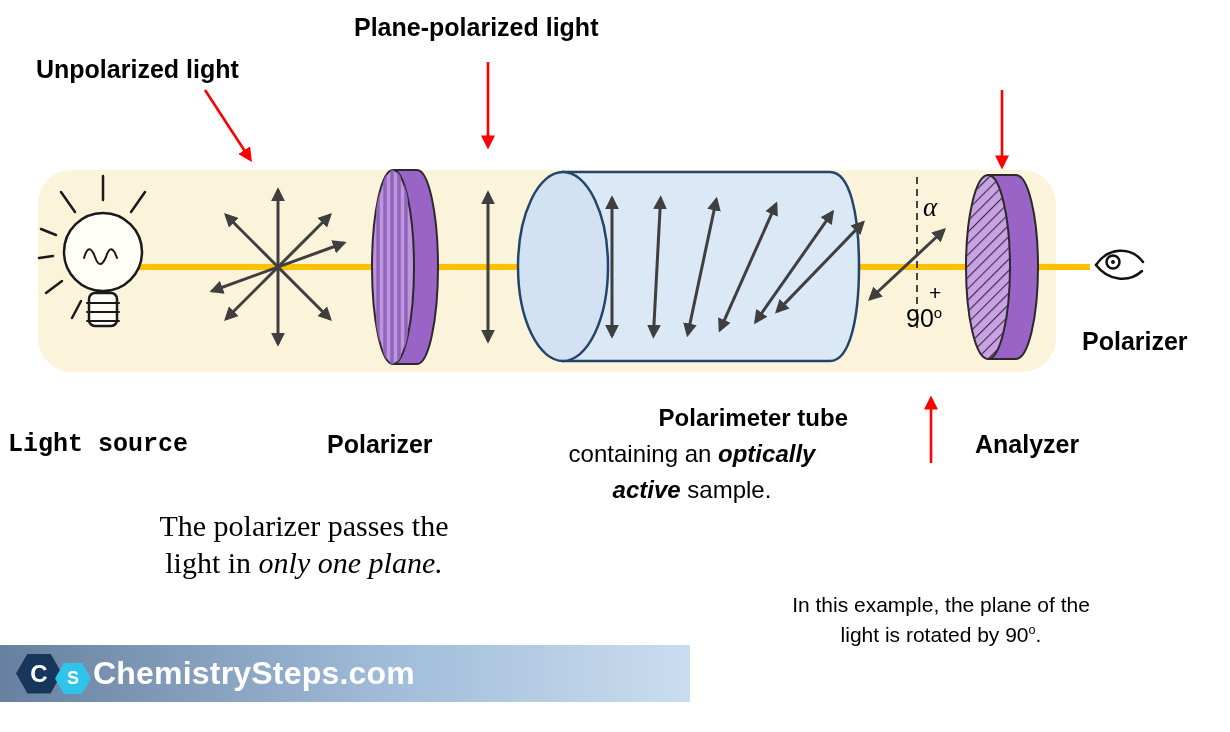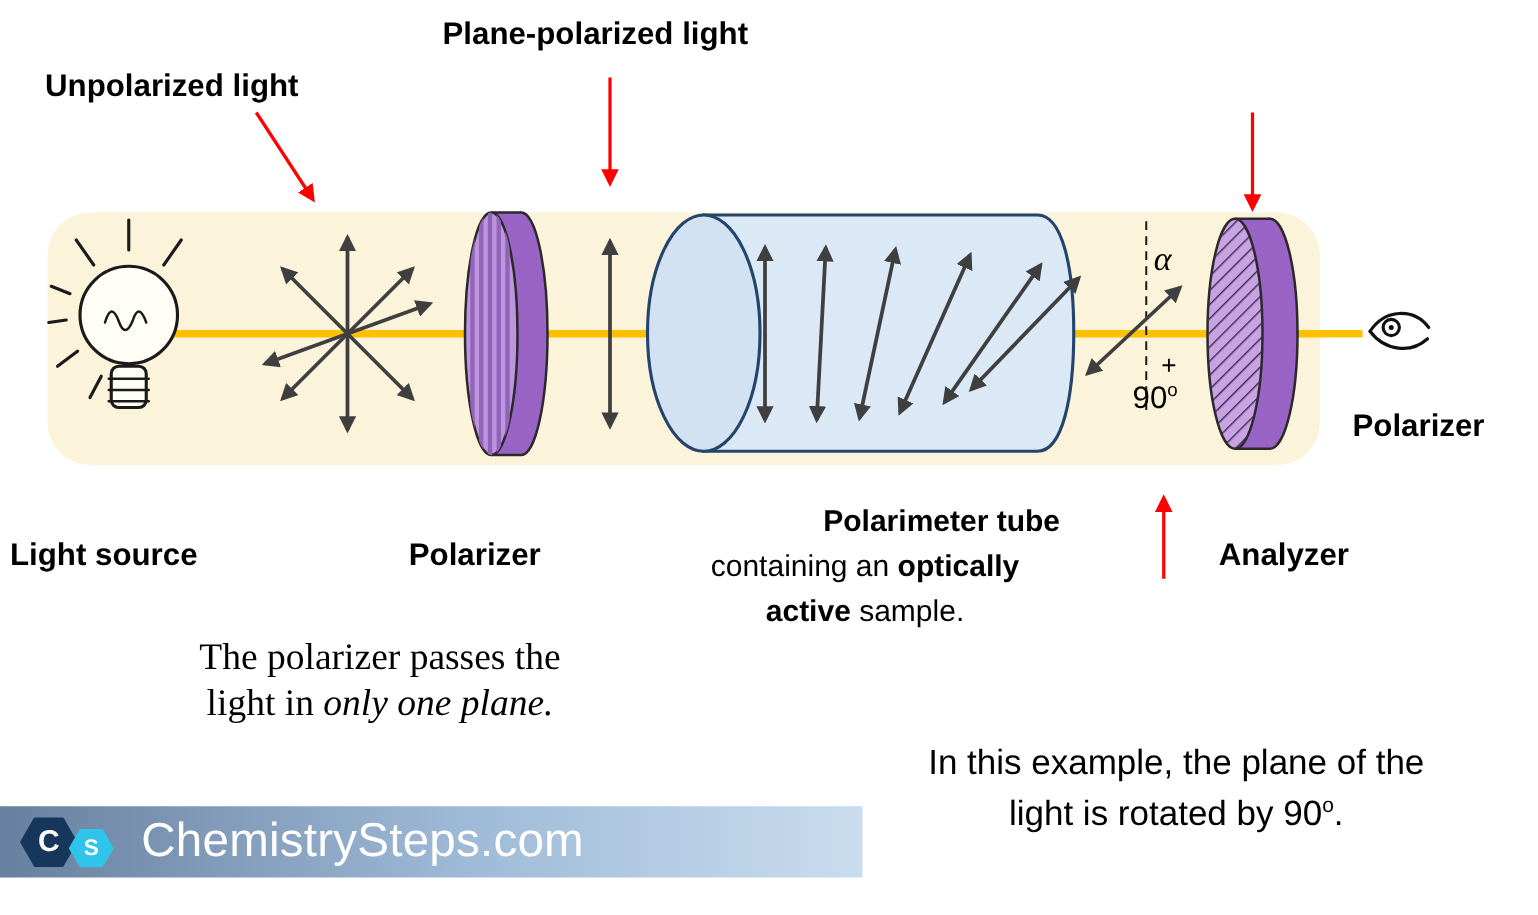--- a/index.html
+++ b/index.html
@@ -5,37 +5,37 @@
   html,body{margin:0;padding:0;}
   body{background:#ffffff;font-family:"Liberation Sans",sans-serif;}
   .stage{position:relative;width:1230px;height:732px;background:#ffffff;overflow:hidden;}
   .art{position:absolute;left:0;top:0;}
   .txt{position:absolute;color:#000;}
   .lbl{font-weight:700;font-size:25px;white-space:nowrap;text-align:center;}
   .note{font-size:24px;line-height:1.33;}
   .center{text-align:center;}
   .serif-note{font-family:"Liberation Serif",serif;font-size:30px;line-height:1.22;}
   .bold{font-weight:700;text-align:right;}
-  .bi{font-weight:700;}
+  .bi{font-weight:700;font-style:italic;}
   .it{font-style:italic;}
   sup{font-size:60%;line-height:0;vertical-align:super;}
   .alpha{font-family:"Liberation Serif",serif;font-style:italic;font-size:27px;}
   .plus{font-size:21px;}
   .angle{font-size:25px;white-space:nowrap;}
   .poltube{font-size:24px;line-height:1.5;}
-  .rotnote{font-size:28px;line-height:1.45;}
+  .rotnote{font-size:21px;line-height:1.45;}
   .banner{position:absolute;left:0;top:645px;width:690px;height:57px;
           background:linear-gradient(90deg,#68809F 0%,#9FBBD8 55%,#CADDEF 100%);
           display:flex;align-items:center;padding-left:16px;box-sizing:border-box;}
   .logo{display:flex;align-items:center;}
   .hex{clip-path:polygon(25% 0,75% 0,100% 50%,75% 100%,25% 100%,0 50%);
        display:flex;align-items:center;justify-content:center;color:#fff;font-weight:700;}
   .hex-c{width:46px;height:40px;background:#16365C;font-size:24px;}
   .hex-s{width:36px;height:31px;background:#2FC5EA;font-size:18px;margin-left:-7px;margin-top:10px;}
-  .brand{color:#ffffff;font-weight:400;font-size:38px;margin-left:22px;letter-spacing:.2px;white-space:nowrap;}
+  .brand{color:#ffffff;font-weight:700;font-size:32px;margin-left:2px;letter-spacing:.2px;white-space:nowrap;}
 </style>
 </head>
 <body>
 
 <div class="stage">
 
   <svg class="art" width="1230" height="732" viewBox="0 0 1230 732">
     <defs>
       <marker id="ahg" viewBox="0 0 10 10" refX="8" refY="5" markerWidth="4.6" markerHeight="4.6" orient="auto-start-reverse">
         <path d="M0 0 L10 5 L0 10 Z" fill="#3F3F3F"></path>
@@ -138,21 +138,21 @@
       <line x1="205" y1="90" x2="250" y2="159" marker-end="url(#ahr)"></line>
       <line x1="488" y1="62" x2="488" y2="146" marker-end="url(#ahr)"></line>
       <line x1="1002" y1="90" x2="1002" y2="166" marker-end="url(#ahr)"></line>
       <line x1="931" y1="463" x2="931" y2="399" marker-end="url(#ahr)"></line>
     </g>
   </svg>
 
   <div class="txt lbl" style="left:36px;top:55px;">Unpolarized light</div>
   <div class="txt lbl" style="left:354px;top:13px;">Plane-polarized light</div>
 
-  <div class="txt lbl" style="left:8px;top:430px;">Light source</div>
+  <div class="txt lbl" style="left:8px;top:430px;font-family:Liberation Mono, monospace;">Light source</div>
   <div class="txt lbl" style="left:327px;top:430px;">Polarizer</div>
   <div class="txt poltube center" style="left:536px;top:400px;width:312px;">
     <div class="bold">Polarimeter tube</div>
     <div><span>containing an </span><span class="bi">optically</span></div>
     <div><span class="bi">active</span><span> sample.</span></div>
   </div>
   <div class="txt lbl" style="left:975px;top:430px;">Analyzer</div>
   <div class="txt lbl" style="left:1082px;top:327px;">Polarizer</div>
 
   <div class="txt alpha" style="left:923px;top:192px;">α</div>

